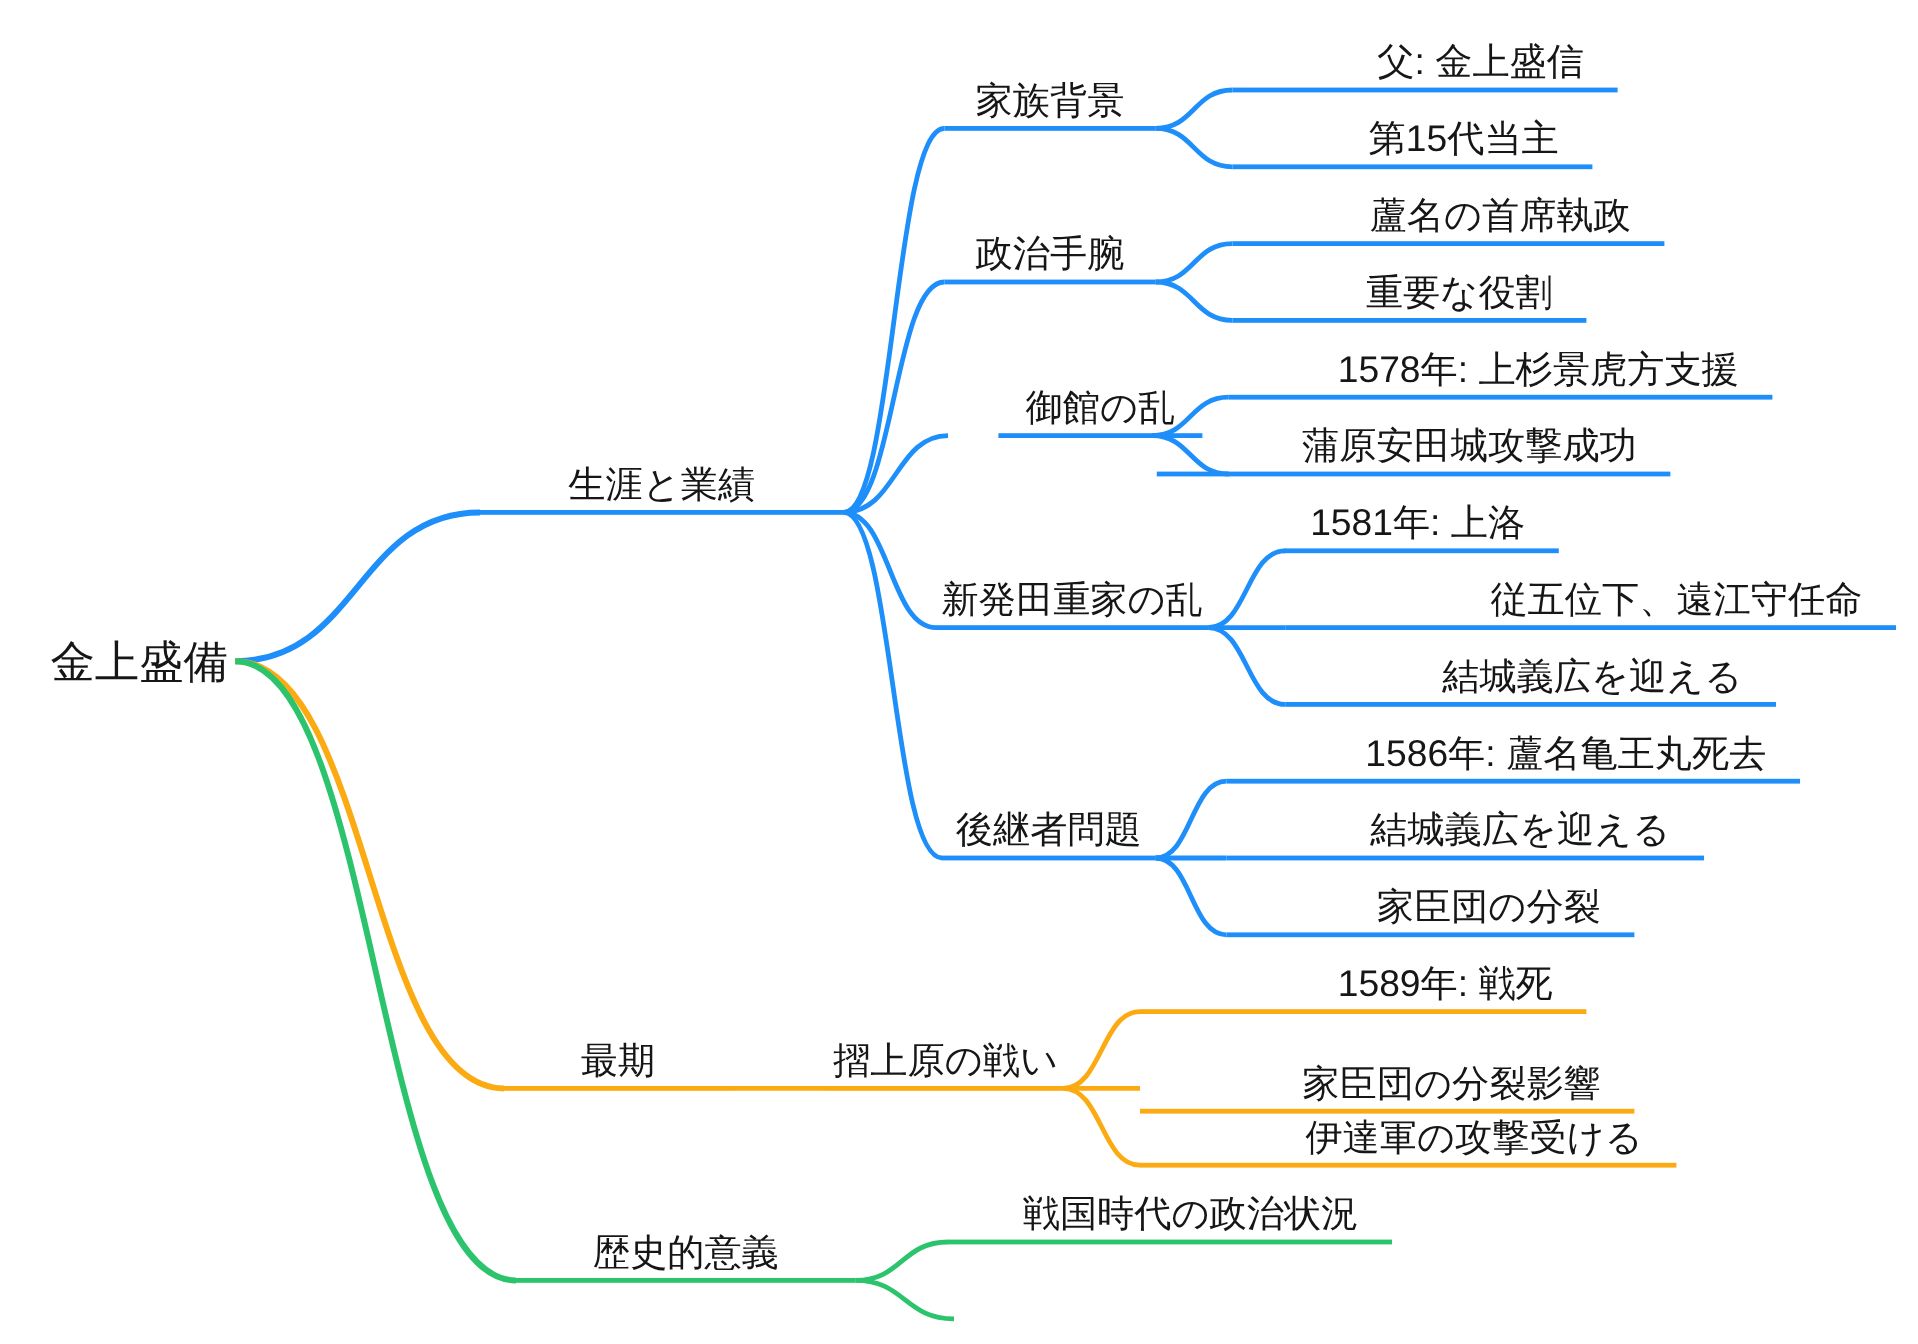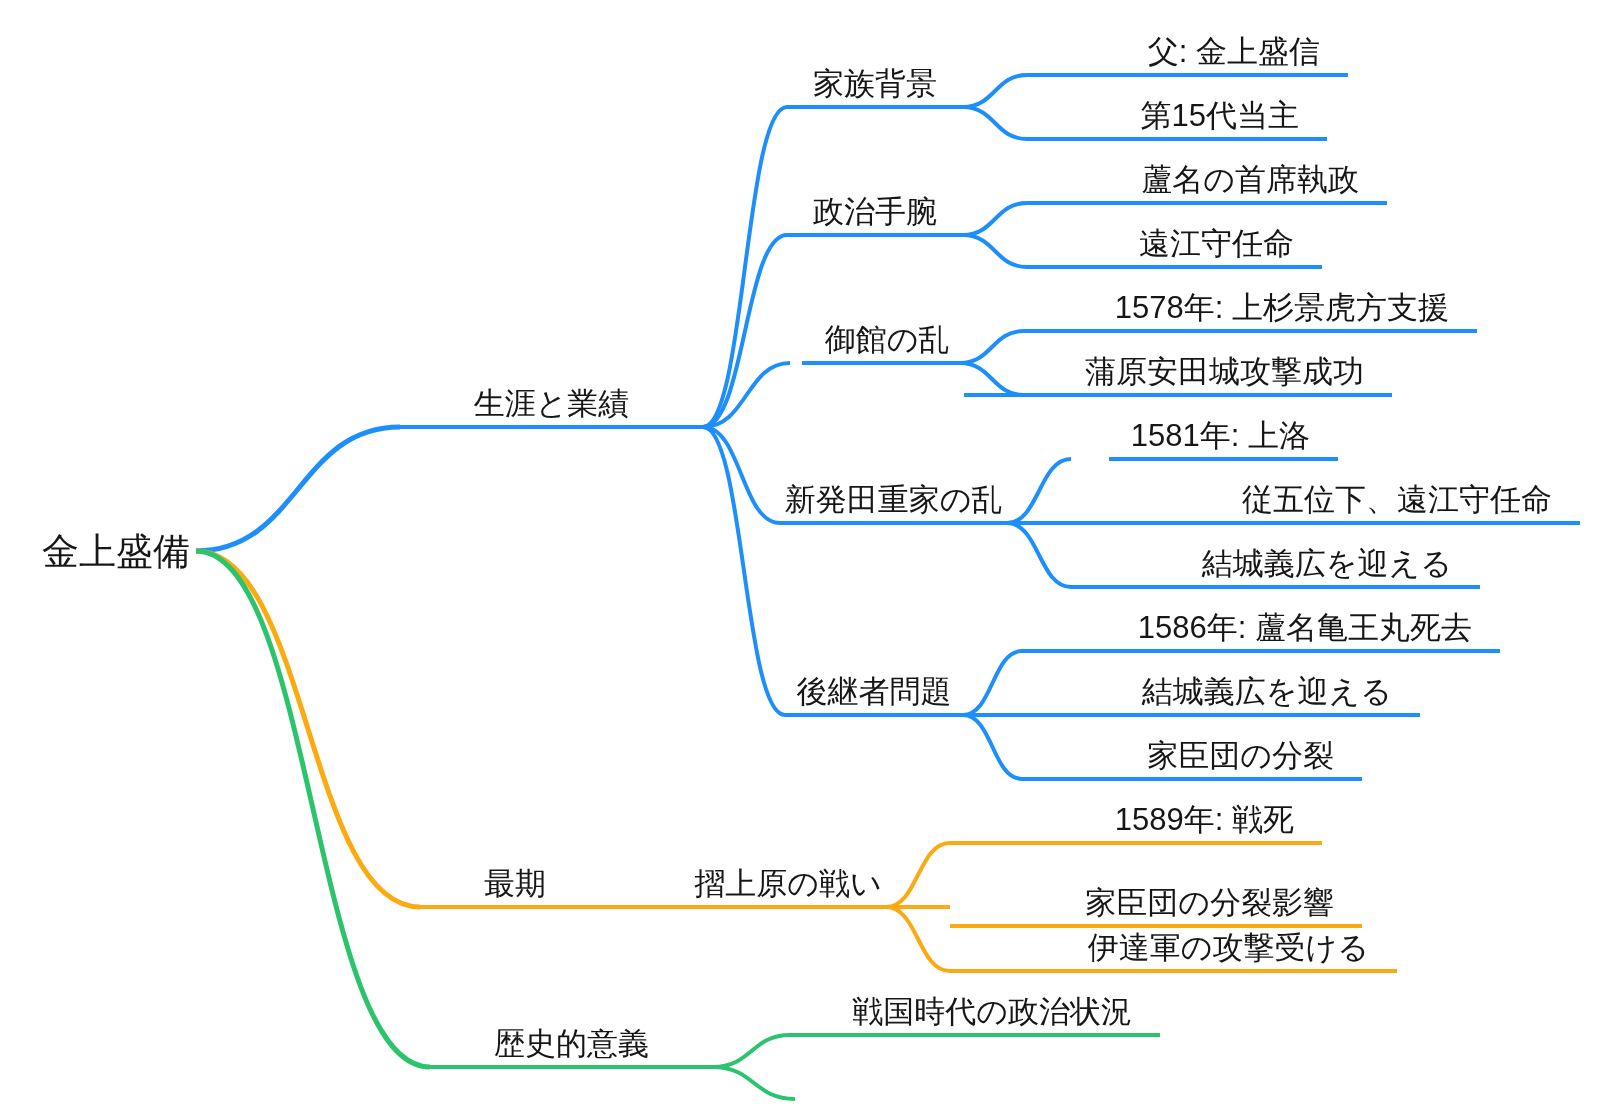--- a/index.html
+++ b/index.html
@@ -74,26 +74,26 @@
       <path d="M 713 1067 C 754 1067, 754 1099, 795 1099" fill="none" stroke="#2bc46d" stroke-width="4"></path>
     </svg>
   <div id="nodes-layer">
       <div class="node root" style="left: 36px; top: 527px; width: 160px;">金上盛備</div>
       <div class="node branch" style="left: 400px; top: 383px; width: 303px; border-bottom-color: rgb(30, 143, 250);">生涯と業績</div>
       <div class="node branch" style="left: 787px; top: 63px; width: 176px; border-bottom-color: rgb(30, 143, 250);">家族背景</div>
       <div class="node leaf" style="left: 1027px; top: 31px; width: 321px; border-bottom-color: rgb(30, 143, 250);">父: 金上盛信</div>
       <div class="node leaf" style="left: 1027px; top: 95px; width: 300px; border-bottom-color: rgb(30, 143, 250);">第15代当主</div>
       <div class="node branch" style="left: 787px; top: 191px; width: 176px; border-bottom-color: rgb(30, 143, 250); text-align: center;">政治手腕</div>
       <div class="node leaf" style="left: 1027px; top: 159px; width: 360px; border-bottom-color: rgb(30, 143, 250);">蘆名の首席執政</div>
-      <div class="node leaf" style="left: 1027px; top: 223px; width: 295px; border-bottom-color: rgb(30, 143, 250);">遠江守任命</div>
-      <div class="node branch" style="left: 802px; top: 319px; width: 170px; border-bottom-color: rgb(30, 143, 250); text-align: center;">御館の乱</div>
+      <div class="node leaf" style="left: 1027px; top: 223px; width: 295px; border-bottom-color: rgb(30, 143, 250);">重要な役割</div>
+      <div class="node branch" style="left: 832px; top: 319px; width: 170px; border-bottom-color: rgb(30, 143, 250); text-align: center;">御館の乱</div>
       <div class="node leaf" style="left: 1024px; top: 287px; width: 453px; border-bottom-color: rgb(30, 143, 250);">1578年: 上杉景虎方支援</div>
       <div class="node leaf" style="left: 964px; top: 351px; width: 428px; border-bottom-color: rgb(30, 143, 250);">蒲原安田城攻撃成功</div>
       <div class="node branch" style="left: 780px; top: 479px; width: 227px; border-bottom-color: rgb(30, 143, 250);">新発田重家の乱</div>
-      <div class="node leaf" style="left: 1109px; top: 415px; width: 229px; border-bottom-color: rgb(30, 143, 250); text-align: right;">1581年: 上洛</div>
+      <div class="node leaf" style="left: 1070px; top: 415px; width: 229px; border-bottom-color: rgb(30, 143, 250); text-align: right;">1581年: 上洛</div>
       <div class="node leaf" style="left: 1071px; top: 479px; width: 509px; border-bottom-color: rgb(30, 143, 250);">従五位下、遠江守任命</div>
       <div class="node leaf" style="left: 1071px; top: 543px; width: 409px; border-bottom-color: rgb(30, 143, 250);">結城義広を迎える</div>
       <div class="node branch" style="left: 785px; top: 671px; width: 178px; border-bottom-color: rgb(30, 143, 250);">後継者問題</div>
       <div class="node leaf" style="left: 1022px; top: 607px; width: 478px; border-bottom-color: rgb(30, 143, 250);">1586年: 蘆名亀王丸死去</div>
       <div class="node leaf" style="left: 1022px; top: 671px; width: 398px; border-bottom-color: rgb(30, 143, 250);">結城義広を迎える</div>
       <div class="node leaf" style="left: 1022px; top: 735px; width: 340px; border-bottom-color: rgb(30, 143, 250);">家臣団の分裂</div>
       <div class="node branch" style="left: 420px; top: 863px; width: 190px; border-bottom-color: rgb(251, 170, 18);">最期</div>
       <div class="node branch" style="left: 690px; top: 863px; width: 196px; border-bottom-color: rgb(251, 170, 18);">摺上原の戦い</div>
       <div class="node leaf" style="left: 950px; top: 799px; width: 372px; border-bottom-color: rgb(251, 170, 18);">1589年: 戦死</div>
       <div class="node leaf" style="left: 950px; top: 882px; width: 412px; border-bottom-color: rgb(251, 170, 18);">家臣団の分裂影響</div>

